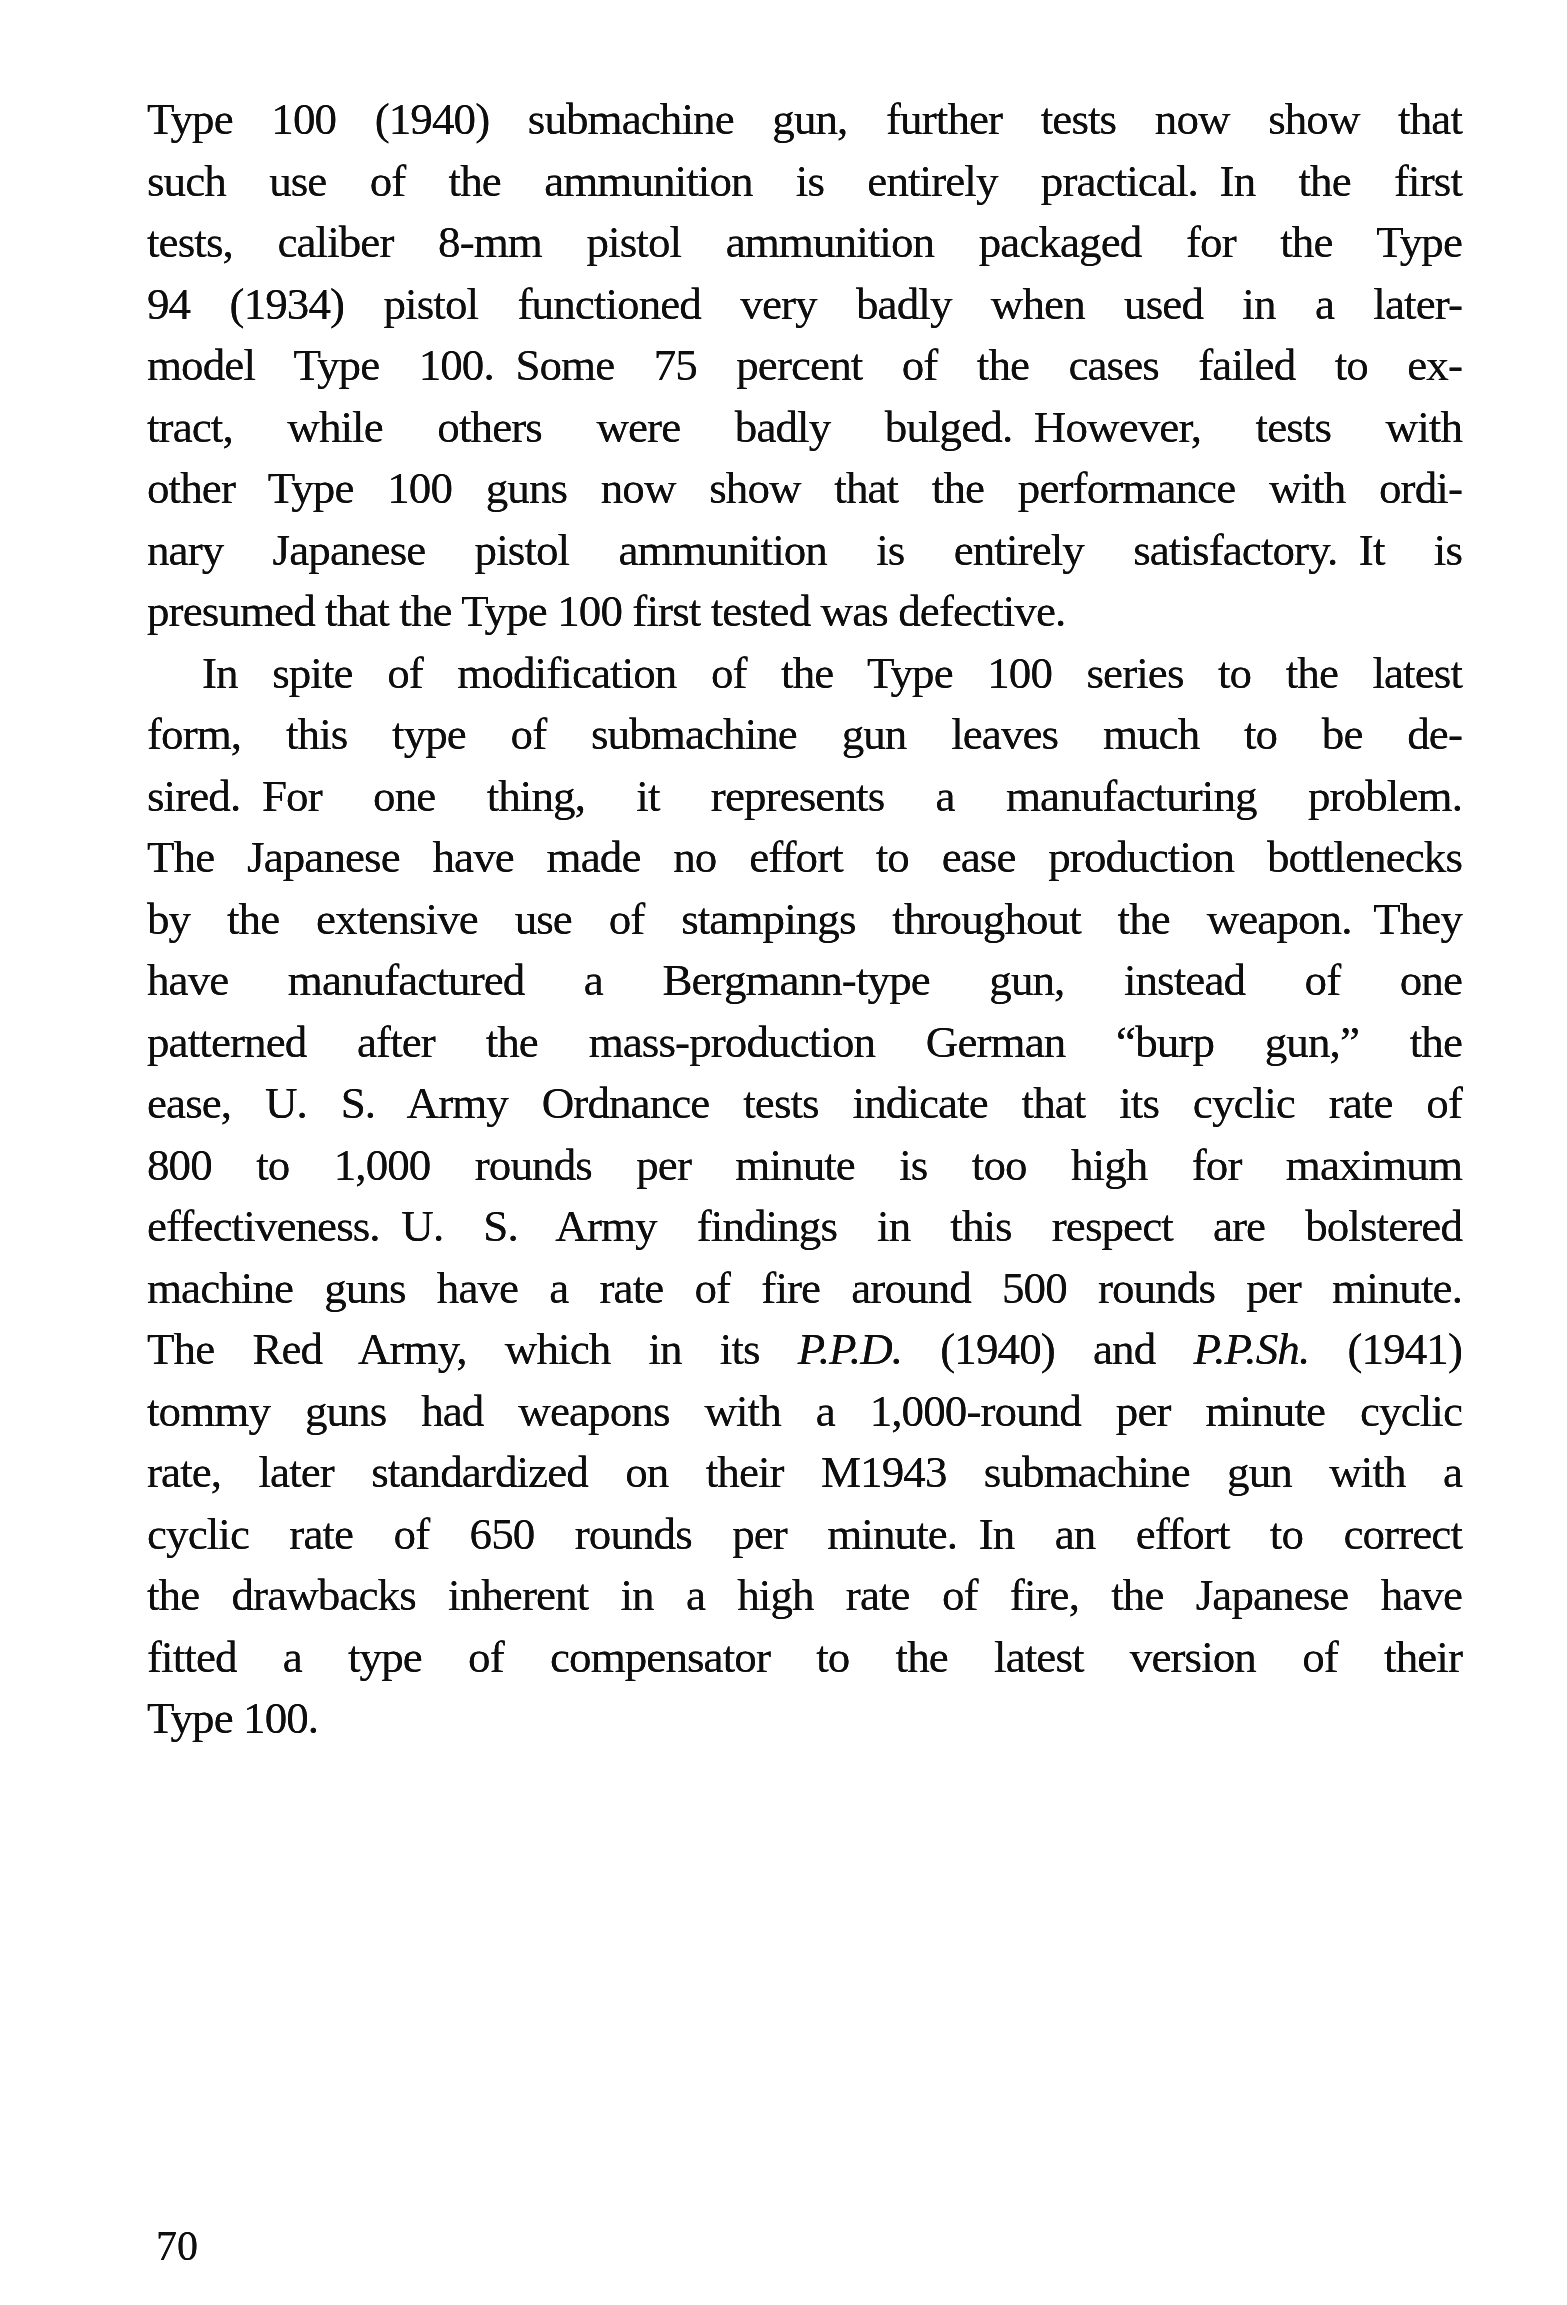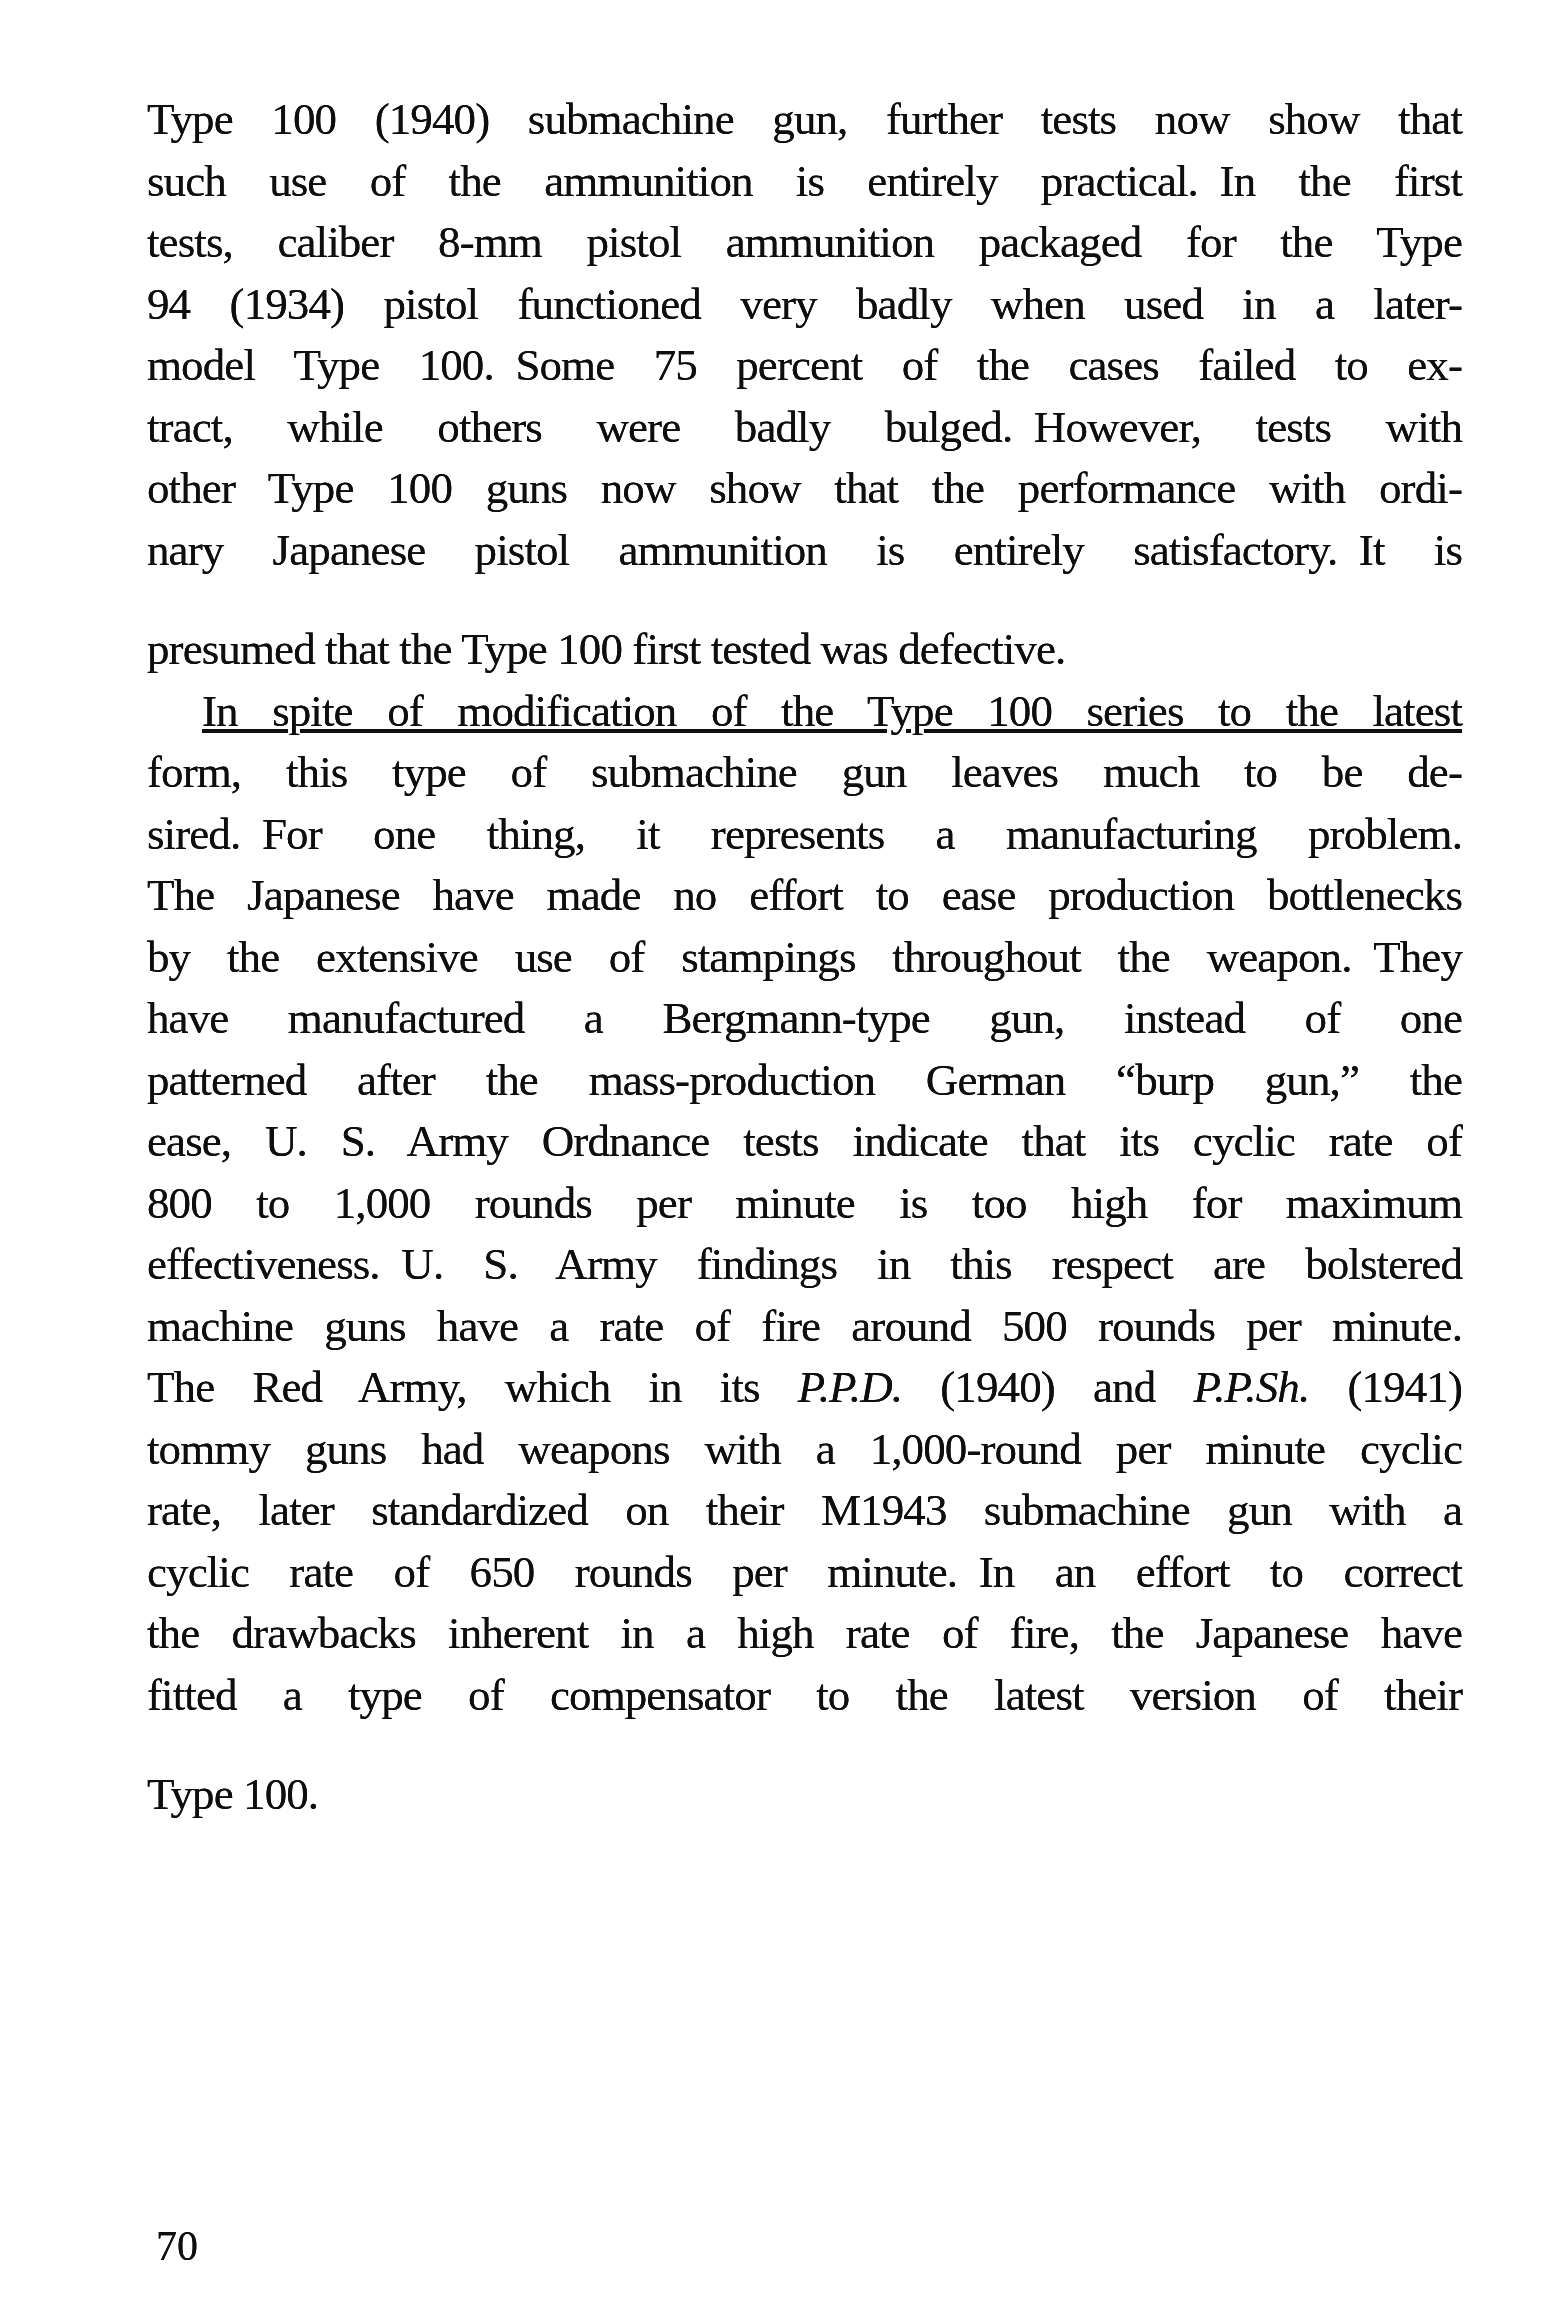--- a/index.html
+++ b/index.html
@@ -23,22 +23,22 @@
     letter-spacing: -0.02em;
     color: #0e0e0e;
     text-shadow: 0 0 0.6px currentColor;
   }
   .line {
     text-align: justify;
     text-align-last: justify;
     text-justify: inter-word;
     white-space: nowrap;
   }
-  .line.para-end { text-align-last: left; margin-top: 38px; }
-  .line.indent { text-indent: 55px; text-decoration: underline; }
+  .line.para-end { text-align-last: left; }
+  .line.indent { text-indent: 55px; }
   .it { font-style: italic; }
   .pagenum {
     position: absolute;
     left: 156px; top: 2198px;
     font-size: 42px;
     color: #0e0e0e;
     text-shadow: 0 0 0.6px currentColor;
     margin-top: 24px;
   }
 </style>

